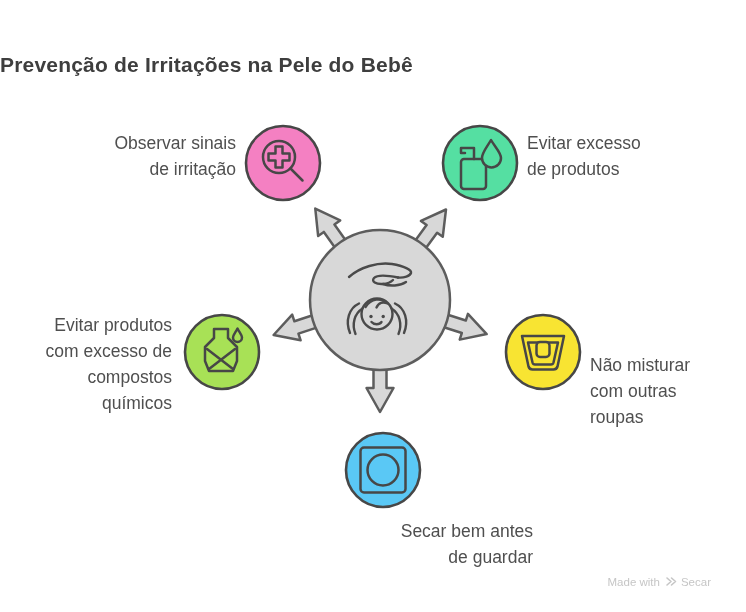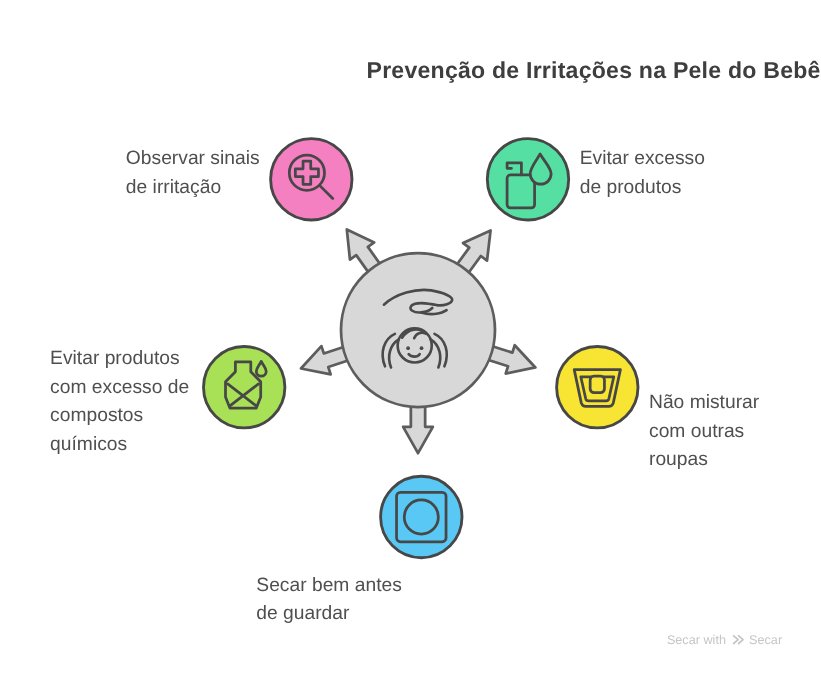--- a/index.html
+++ b/index.html
@@ -1,22 +1,22 @@
 <!DOCTYPE html>
 <html><head>
 <meta charset="utf-8">
 <style>
   html,body{margin:0;padding:0;background:#fff;}
   .page{position:relative;width:746px;height:612px;background:#ffffff;overflow:hidden;
         font-family:"Liberation Sans",sans-serif;}
-  .title{position:absolute;top:53px;left:0;width:100%;text-align:right;
+  .title{position:absolute;top:53px;left:0;width:100%;text-align:left;
          font-size:21px;font-weight:700;color:#3e3e3e;letter-spacing:.2px;}
   .label{position:absolute;font-size:17.5px;line-height:26px;color:#4f4f4f;white-space:pre-line;}
-  .label.right{}
-  .label.center{text-align:left;}
+  .label.right{text-align:right;}
+  .label.center{text-align:right;}
   .diagram{position:absolute;left:0;top:0;}
   .arrow{fill:#d8d8d8;stroke:#5d5d5d;stroke-width:2.5;stroke-linejoin:round;}
   .node-circle{stroke:#474747;stroke-width:2.6;}
   .ic{fill:none;stroke:#474747;stroke-width:2.5;stroke-linecap:round;stroke-linejoin:round;}
   .ic-fill{stroke:#474747;stroke-width:2.5;stroke-linejoin:round;}
   .ic-center{fill:none;stroke:#4a4a4a;stroke-width:2.4;stroke-linecap:round;stroke-linejoin:round;}
   .dot{fill:#4a4a4a;stroke:none;}
   .watermark{position:absolute;right:35px;top:575px;display:flex;align-items:center;gap:4px;
              font-size:11.5px;color:#c6c6c6;}
 </style>
@@ -111,21 +111,21 @@
 com excesso de
 compostos
 químicos</div>
   <div class="label" style="left:590px;top:324px;margin-top:28px;">Não misturar
 com outras
 roupas</div>
   <div class="label center" style="left:233px;width:300px;top:518px;">Secar bem antes
 de guardar</div>
 
   <div class="watermark">
-    <span>Secar with</span>
+    <span>Made with</span>
     <span style="display:inline-flex;">
       <svg width="13" height="13" viewBox="0 0 13 13">
         <path d="M3,3 L7,6.5 L3,10 M7.5,3 L11.5,6.5 L7.5,10" stroke="#c6c6c6" stroke-width="1.6" fill="none" stroke-linecap="round" stroke-linejoin="round"></path>
       </svg>
     </span>
     <span>Secar</span>
   </div>
 
 </div>
 

